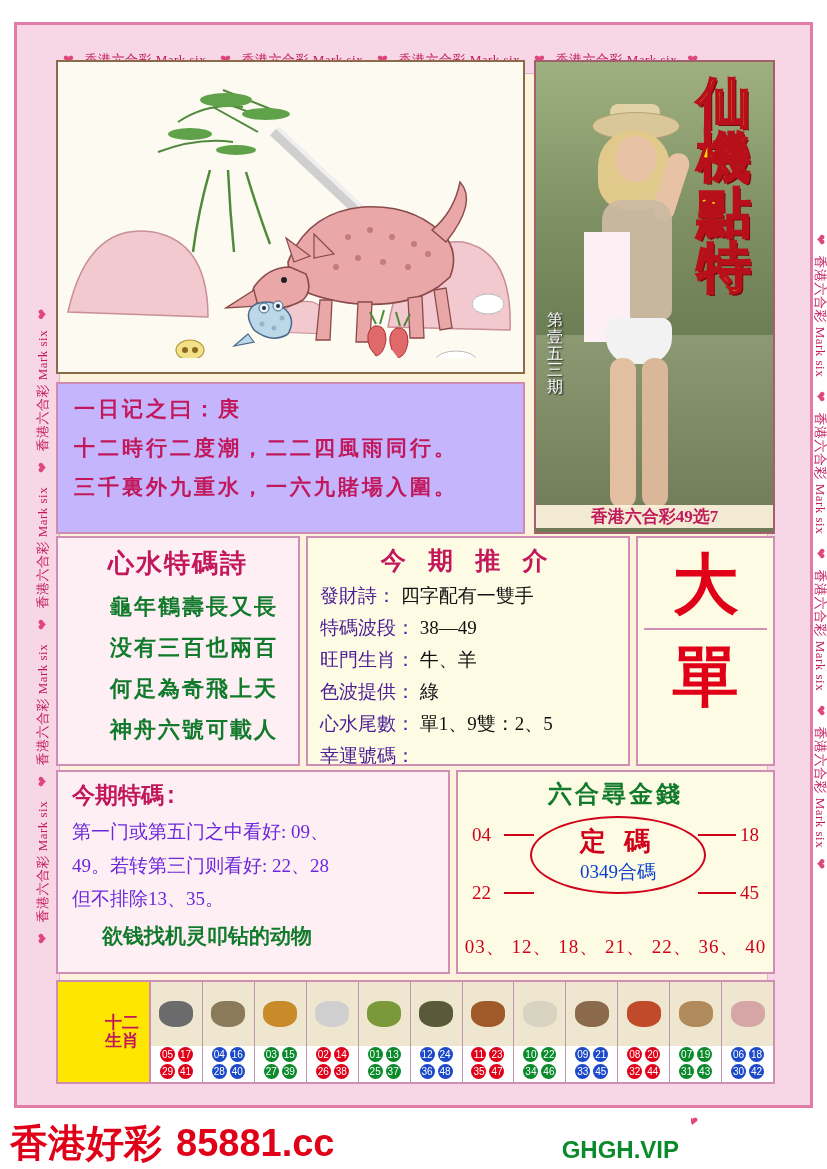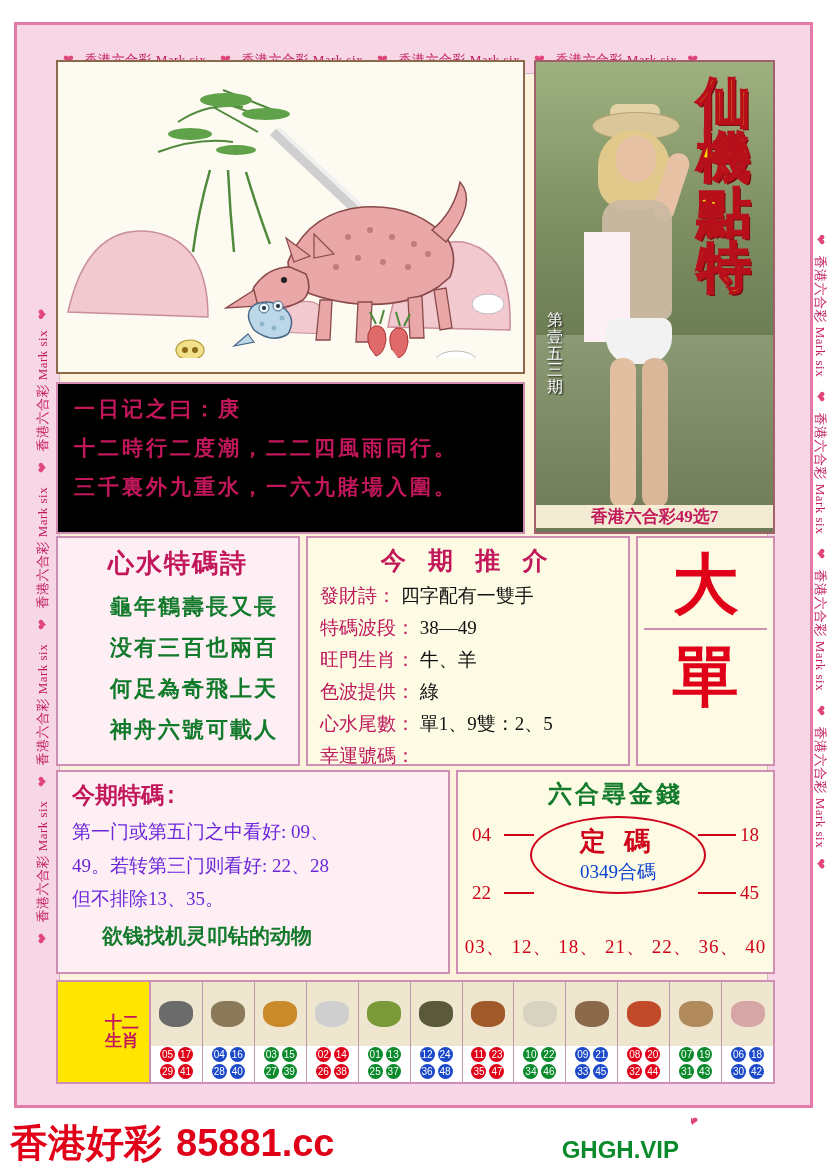--- a/index.html
+++ b/index.html
@@ -36,21 +36,21 @@
   .heart{color:#e0457b;}
 
   
   .top-row{position:absolute;left:56px;top:60px;width:715px;height:470px;}
   .picture-box{
     position:absolute;left:0;top:0;width:465px;height:310px;
     border:2px solid #8a6a4a;background:#fbf7ef;overflow:hidden;
   }
   .poem-box{
     position:absolute;left:0;top:322px;width:465px;height:148px;
-    border:2px solid #d08cb0;background:#000000;
+    border:2px solid #d08cb0;background:#c4b5fd;
   }
   .poem-line{
     color:#c2185b;font-size:21px;letter-spacing:3px;
     margin:11px 0 0 16px;white-space:nowrap;font-weight:bold;
   }
   .poem-line.first{font-size:21px;}
   .girl-box{
     position:absolute;left:478px;top:0;width:237px;height:470px;
     border:2px solid #a0616a;background:#6f7f5a;overflow:hidden;
   }
@@ -107,21 +107,21 @@
     text-align:center;color:#127a2b;font-size:22px;font-weight:bold;margin-top:11px;letter-spacing:2px;padding-left:32px;
   }
   .box-rec{
     position:absolute;left:250px;top:0;width:320px;height:226px;
     border:2px solid #cf8fb4;background:#fdfbe3;
   }
   .box-rec .hdr{
     text-align:center;color:#c2185b;font-size:25px;font-weight:bold;margin-top:6px;letter-spacing:8px;
   }
   .rec-row{font-size:19px;color:#111;margin:6px 0 0 12px;white-space:nowrap;}
-  .rec-row .k{color:#be185d;}
+  .rec-row .k{color:#4c1d95;}
   .rec-row .v{color:#111;}
   .ballrow{margin-top:2px;margin-left:12px;}
   .ball{
     display:inline-block;width:26px;height:22px;line-height:22px;text-align:center;
     border:1px solid #333;border-radius:50%;font-size:15px;background:#fff;margin-right:6px;
   }
   .box-big{
     position:absolute;left:580px;top:0;width:135px;height:226px;
     border:2px solid #cf8fb4;background:#fdfbe3;
   }

